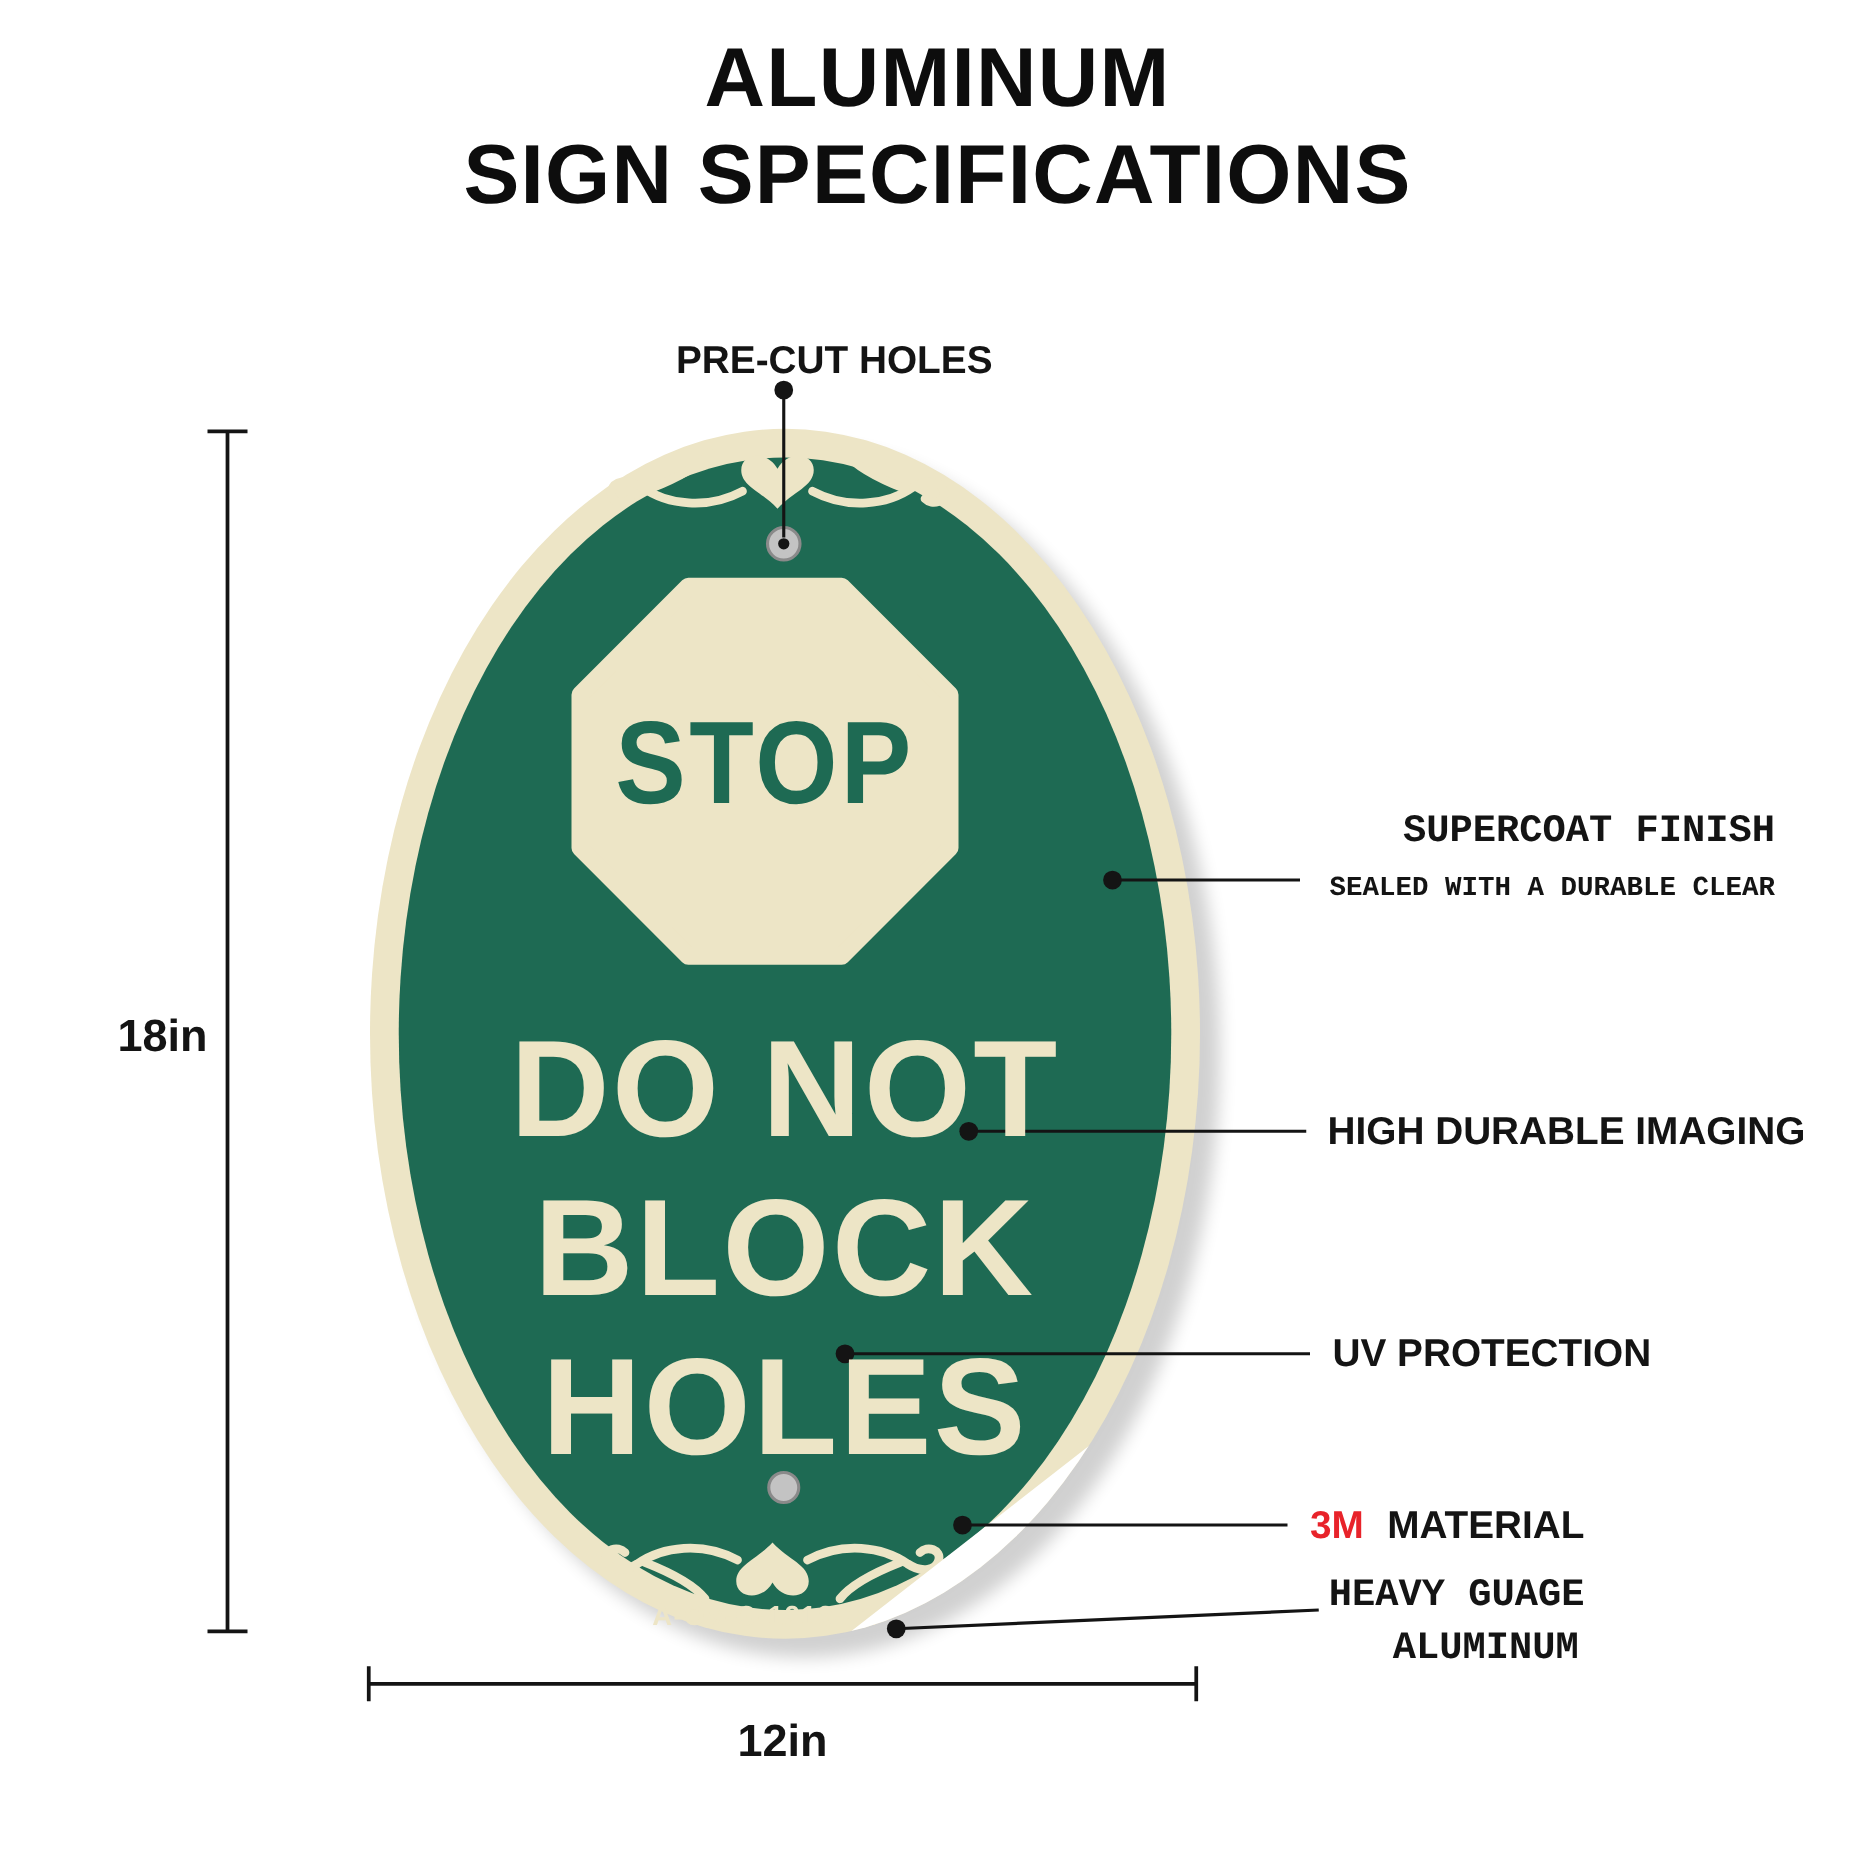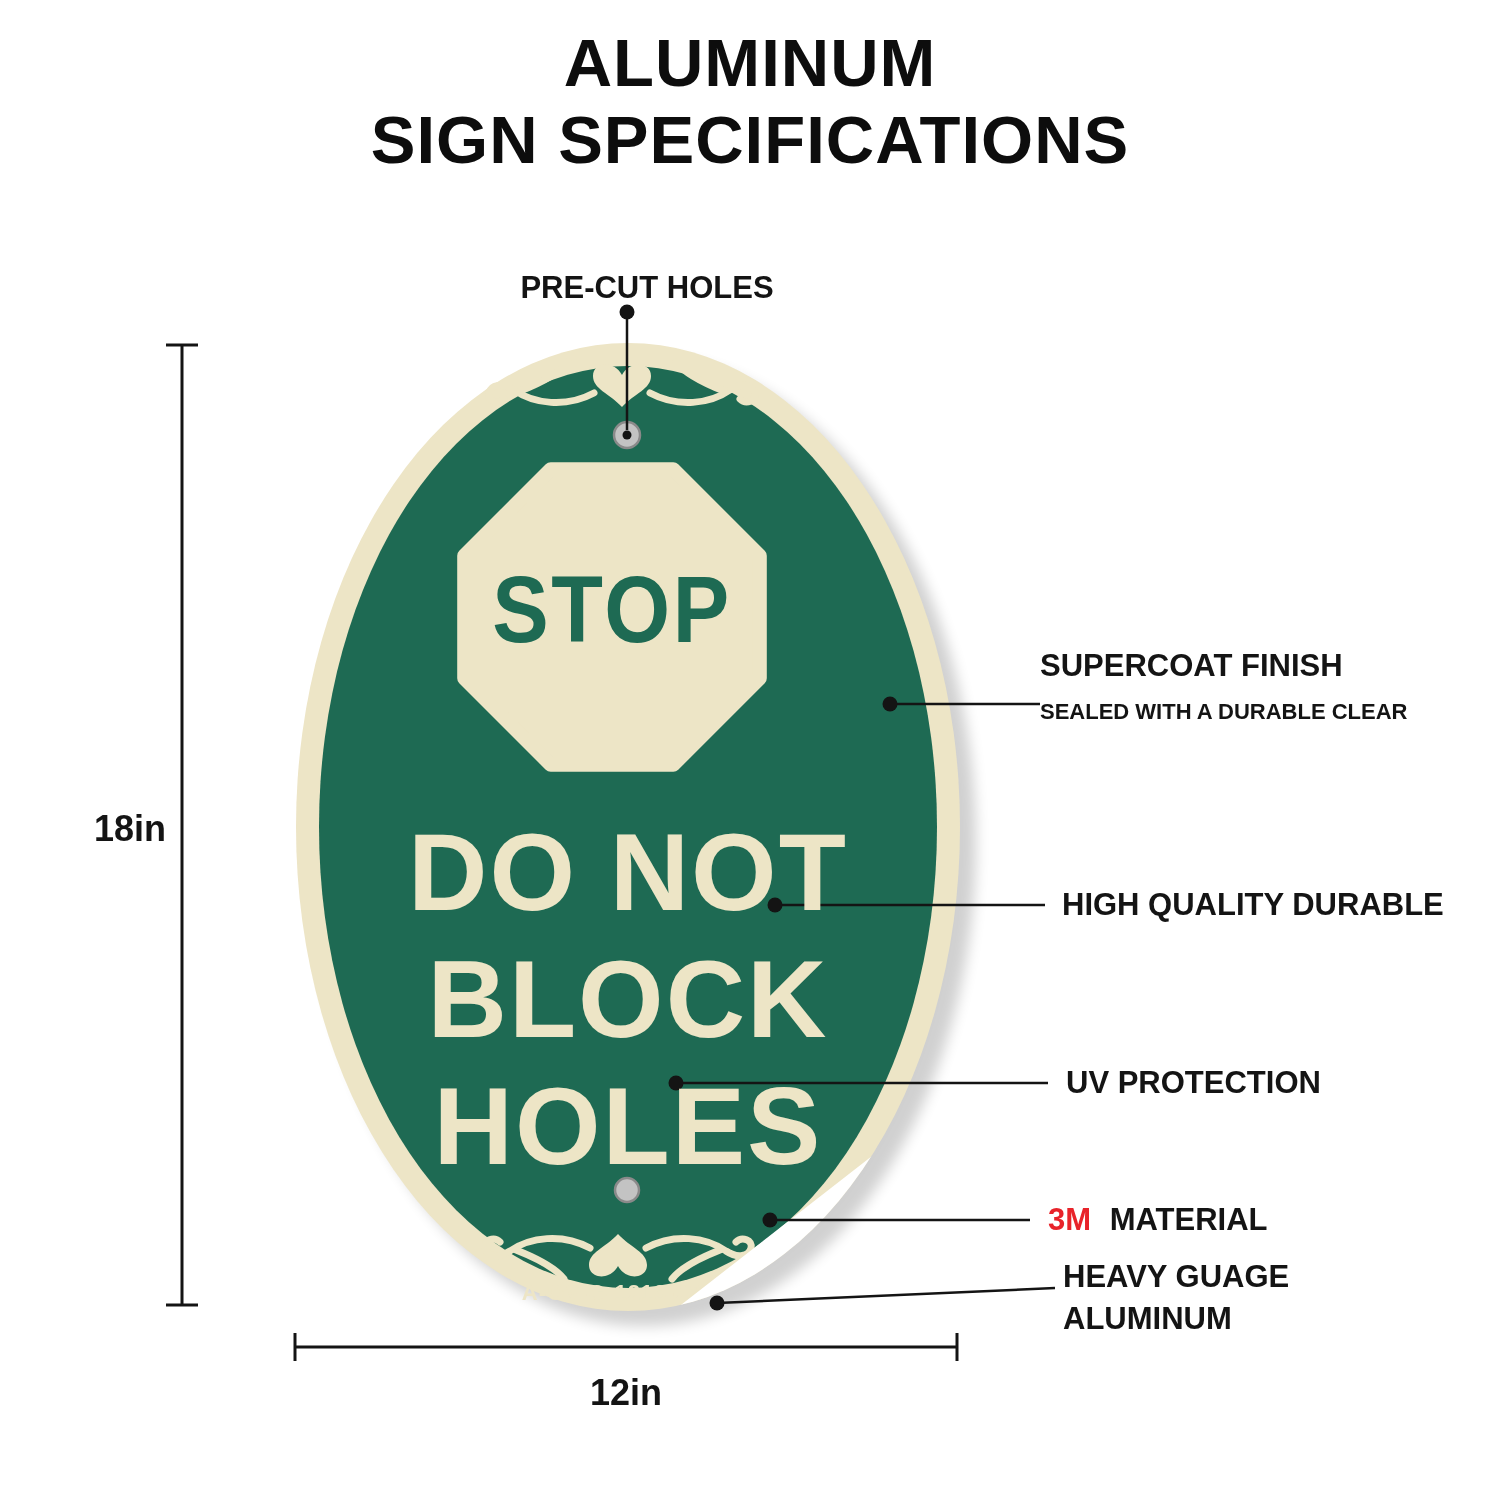--- a/index.html
+++ b/index.html
@@ -2,21 +2,21 @@
 <html><head>
 <meta charset="utf-8">
 <style>
   html,body{margin:0;padding:0;background:#fff;}
   .canvas{position:relative;width:1500px;height:1500px;background:#ffffff;overflow:hidden;
           font-family:"Liberation Sans",sans-serif;color:#111;}
   .svg-layer{position:absolute;left:0;top:0;}
   .title{position:absolute;top:24px;left:0;width:100%;text-align:center;
          font-weight:800;font-size:67px;line-height:77px;letter-spacing:1px;color:#0d0d0d;}
   .co{position:absolute;font-weight:bold;font-size:31px;color:#141414;white-space:nowrap;}
-  .co-center{text-align:left;}
+  .co-center{text-align:right;font-family:Liberation Mono, monospace;}
   .sub{font-size:22px;line-height:27px;font-weight:bold;color:#141414;}
   .dim{position:absolute;font-weight:bold;font-size:36px;color:#141414;white-space:nowrap;}
   .stop-text{position:absolute;left:462px;top:556px;width:300px;text-align:center;
              font-size:94px;font-weight:bold;color:#1E6A53;letter-spacing:3px;
              transform:scaleX(0.9);transform-origin:center;}
   .msg{position:absolute;left:288px;top:808px;width:680px;text-align:center;color:#EDE5C6;
        font-weight:bold;font-size:110px;line-height:127px;letter-spacing:2px;}
   .brand-red{color:#E8232A;text-align:right;}
   .label-line{display:block;}
 </style>
@@ -105,28 +105,28 @@
     </g>
   </svg>
 
   <div class="stop-text">STOP</div>
   <div class="msg">
     <div>DO NOT</div>
     <div>BLOCK</div>
     <div>HOLES</div>
   </div>
 
-  <div class="co" style="left:480px;top:270px;width:334px;text-align:center;">PRE-CUT HOLES</div>
+  <div class="co" style="left:460px;top:270px;width:334px;text-align:right;">PRE-CUT HOLES</div>
 
   <div class="co co-center" style="left:1040px;top:648px;width:380px;">
     <span class="label-line">SUPERCOAT FINISH</span>
     <span class="label-line sub" style="margin-top:14px;">SEALED WITH A DURABLE CLEAR</span>
   </div>
 
-  <div class="co" style="left:1062px;top:887px;">HIGH QUALITY DURABLE</div>
+  <div class="co" style="left:1062px;top:887px;">HIGH DURABLE IMAGING</div>
 
   <div class="co" style="left:1066px;top:1065px;">UV PROTECTION</div>
 
   <div class="co" style="left:1048px;top:1202px;">
     <span class="brand-red">3M</span>
     <span style="margin-left:10px;">MATERIAL</span>
   </div>
 
   <div class="co co-center" style="left:1063px;top:1256px;width:200px;line-height:42px;">
     <span class="label-line">HEAVY GUAGE</span>

